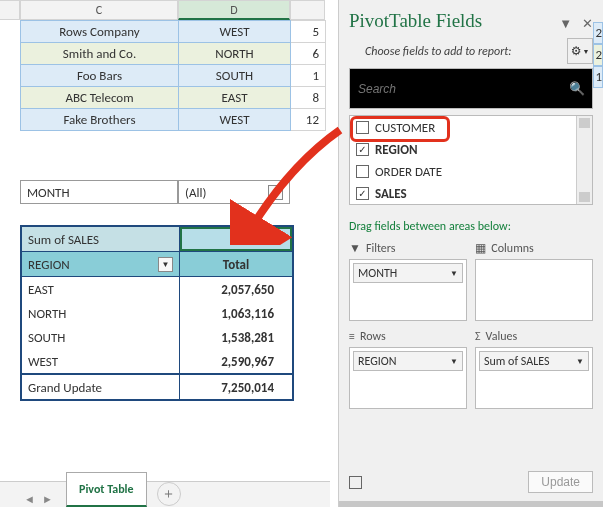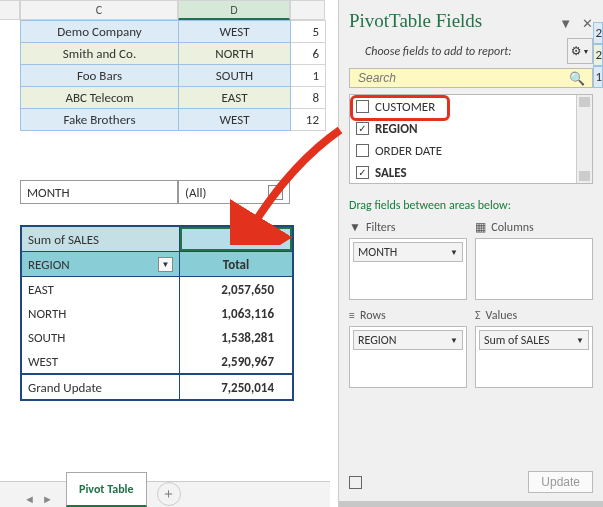--- a/index.html
+++ b/index.html
@@ -115,22 +115,22 @@
     font-size:19px;font-weight:normal;color:#217346;
     margin:2px 0 6px 0;flex:1 0 auto;font-family:Liberation Serif, serif;
   }
   .panelhead{display:flex;align-items:center;}
   .panelhead .tools{display:flex;gap:10px;margin-left:auto;}
   .toolbtn{color:#666;font-size:13px;cursor:pointer;}
   .subtext{font-size:12px;color:#404040;margin:6px 16px;font-style:italic;}
   .subrow{display:flex;align-items:center;gap:6px;}
   .gearbox{width:26px;height:26px;border:1px solid #bbb;display:flex;align-items:center;justify-content:center;margin-left:auto;}
   .searchbox{
-    display:flex;align-items:center;border:1px solid #bbb;background:#fef9c3;
-    height:20px;padding:0 6px;margin:4px 0 6px 0;gap:28px;
+    display:flex;align-items:center;border:1px solid #bbb;background:#000000;
+    height:41px;padding:0 6px;margin:4px 0 6px 0;gap:28px;
   }
   .searchbox input{border:none;outline:none;flex:1;font-size:12px;font-style:italic;color:#888;background:transparent;}
   .fields{
     border:1px solid #bbb;background:#fff;height:90px;
     overflow:hidden;position:relative;
   }
   .fields .scroll{position:absolute;right:0;top:0;width:16px;height:100%;background:#eee;border-left:1px solid #ccc;}
   .fields .scroll .thumb{position:absolute;left:2px;top:2px;right:2px;height:10px;background:#ccc;}
   .fields .scroll .thumb2{position:absolute;left:2px;bottom:2px;right:2px;height:10px;background:#ccc;}
   .fielditem{display:flex;align-items:center;height:22px;padding:0 6px;gap:6px;font-size:13px;}
@@ -168,21 +168,21 @@
   <div class="colhead chA"></div>
   <div class="colhead chC">C</div>
   <div class="colhead chD sel">D</div>
   <div class="colhead chE"></div>
 </div>
 
 <div class="dataarea">
   <table class="table1">
     <tbody>
         <tr>
-      <td>Demo Company</td>
+      <td>Rows Company</td>
       <td class="colD">WEST</td>
       <td class="colE">5</td>
     </tr>
     <tr class="alt">
       <td>Smith and Co.</td>
       <td class="colD">NORTH</td>
       <td class="colE">6</td>
     </tr>
     <tr>
       <td>Foo Bars</td>

